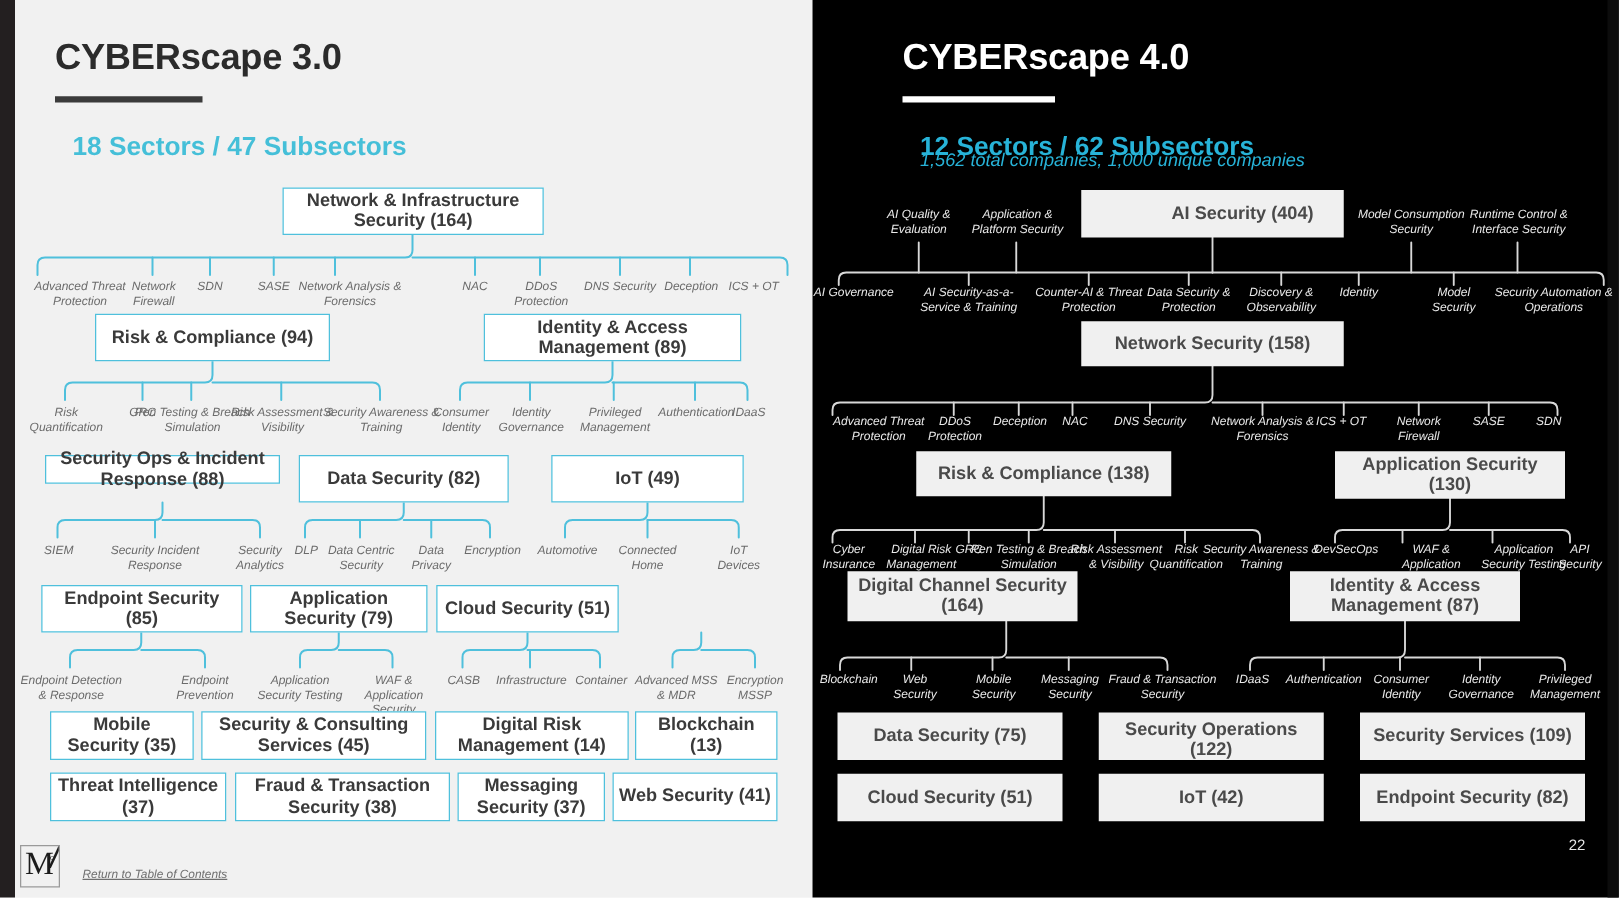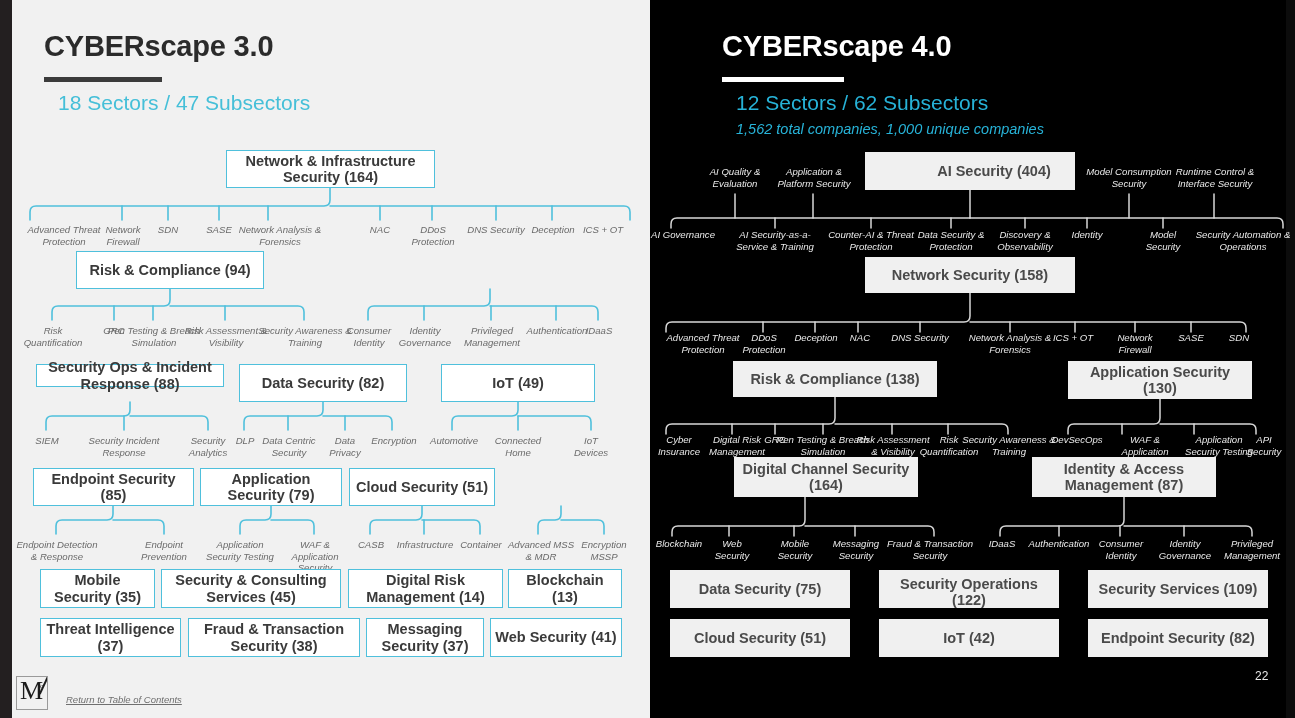--- a/index.html
+++ b/index.html
@@ -17,21 +17,21 @@
   .edge-dark{position:absolute;left:0;top:0;width:12px;height:718px;background:#231f20;}
   .edge-dark-r{position:absolute;right:0;top:0;width:9px;height:718px;background:#0c0c0c;}
 
   
   .h-title{position:absolute;font-weight:bold;letter-spacing:-0.2px;}
   .l-title{left:44px;top:30px;font-size:29px;color:#2b2b2b;}
   .r-title{left:722px;top:30px;font-size:29px;color:#ffffff;}
   .rule{position:absolute;height:5px;}
   .l-rule{left:44px;top:77px;width:118px;background:#3b3b3b;}
   .r-rule{left:722px;top:77px;width:122px;background:#ffffff;}
-  .h-sub{position:absolute;font-weight:normal;font-size:21px;}
+  .h-sub{position:absolute;font-weight:bold;font-size:21px;margin-top:15px;}
   .l-sub{left:58px;top:91px;color:#45bfd8;}
   .r-sub{left:736px;top:91px;color:#27b3d8;}
   .h-note{position:absolute;font-style:italic;font-size:14.5px;}
   .l-note{left:58px;top:121px;color:#45bfd8;}
   .r-note{left:736px;top:121px;color:#27b3d8;}
 
   
   .box{position:absolute;box-sizing:border-box;display:flex;align-items:center;
        justify-content:center;text-align:center;font-weight:bold;line-height:1.12;}
   .box.light{background:#ffffff;border:1.6px solid #4fc0dc;color:#3a3a3a;font-size:14.5px;}
@@ -137,20 +137,23 @@
     <div class="sub l" style="left:232px;top:224px;width:96px;">Network Analysis &amp; Forensics</div>
     <div class="sub l" style="left:358px;top:224px;width:44px;">NAC</div>
     <div class="sub l" style="left:404px;top:224px;width:58px;">DDoS Protection</div>
     <div class="sub l" style="left:464px;top:224px;width:64px;">DNS Security</div>
     <div class="sub l" style="left:527px;top:224px;width:52px;">Deception</div>
     <div class="sub l" style="left:578px;top:224px;width:50px;">ICS + OT</div>
 
     <div class="box light" style="left:76px;top:251px;width:188px;height:38px;">
       <span>Risk &amp; Compliance (94)</span>
       </div>
+    <div class="box light" style="left:387px;top:251px;width:206px;height:38px;">
+      <span>Identity &amp; Access Management (89)</span>
+      </div>
 
     <div class="sub l" style="left:16px;top:325px;width:74px;">Risk Quantification</div>
     <div class="sub l" style="left:92px;top:325px;width:44px;">GRC</div>
     <div class="sub l" style="left:106px;top:325px;width:96px;">Pen Testing &amp; Breach Simulation</div>
     <div class="sub l" style="left:182px;top:325px;width:88px;">Risk Assessment &amp; Visibility</div>
     <div class="sub l" style="left:258px;top:325px;width:94px;">Security Awareness &amp; Training</div>
 
     <div class="sub l" style="left:338px;top:325px;width:62px;">Consumer Identity</div>
     <div class="sub l" style="left:390px;top:325px;width:70px;">Identity Governance</div>
     <div class="sub l" style="left:456px;top:325px;width:72px;">Privileged Management</div>
@@ -343,21 +346,21 @@
   <div class="sub r" style="position:absolute;left:774px;top:434px;width:98px;">Pen Testing &amp; Breach Simulation</div>
   <div class="sub r" style="position:absolute;left:852px;top:434px;width:82px;">Risk Assessment &amp; Visibility</div>
   <div class="sub r" style="position:absolute;left:916px;top:434px;width:66px;">Risk Quantification</div>
   <div class="sub r" style="position:absolute;left:962px;top:434px;width:94px;">Security Awareness &amp; Training</div>
 
   <div class="sub r" style="position:absolute;left:1046px;top:434px;width:62px;">DevSecOps</div>
   <div class="sub r" style="position:absolute;left:1106px;top:434px;width:78px;">WAF &amp; Application Security</div>
   <div class="sub r" style="position:absolute;left:1180px;top:434px;width:78px;">Application Security Testing</div>
   <div class="sub r" style="position:absolute;left:1242px;top:434px;width:44px;">API Security</div>
 
-  <div class="box dark" style="position:absolute;left:734px;top:457px;width:184px;height:40px;">
+  <div class="box dark" style="position:absolute;left:678px;top:457px;width:184px;height:40px;">
     <span>Digital Channel Security (164)</span>
     </div>
   <div class="box dark" style="position:absolute;left:1032px;top:457px;width:184px;height:40px;">
     <span>Identity &amp; Access Management (87)</span>
     </div>
 
   <div class="sub r" style="position:absolute;left:650px;top:538px;width:58px;">Blockchain</div>
   <div class="sub r" style="position:absolute;left:708px;top:538px;width:48px;">Web Security</div>
   <div class="sub r" style="position:absolute;left:770px;top:538px;width:50px;">Mobile Security</div>
   <div class="sub r" style="position:absolute;left:830px;top:538px;width:52px;">Messaging Security</div>

